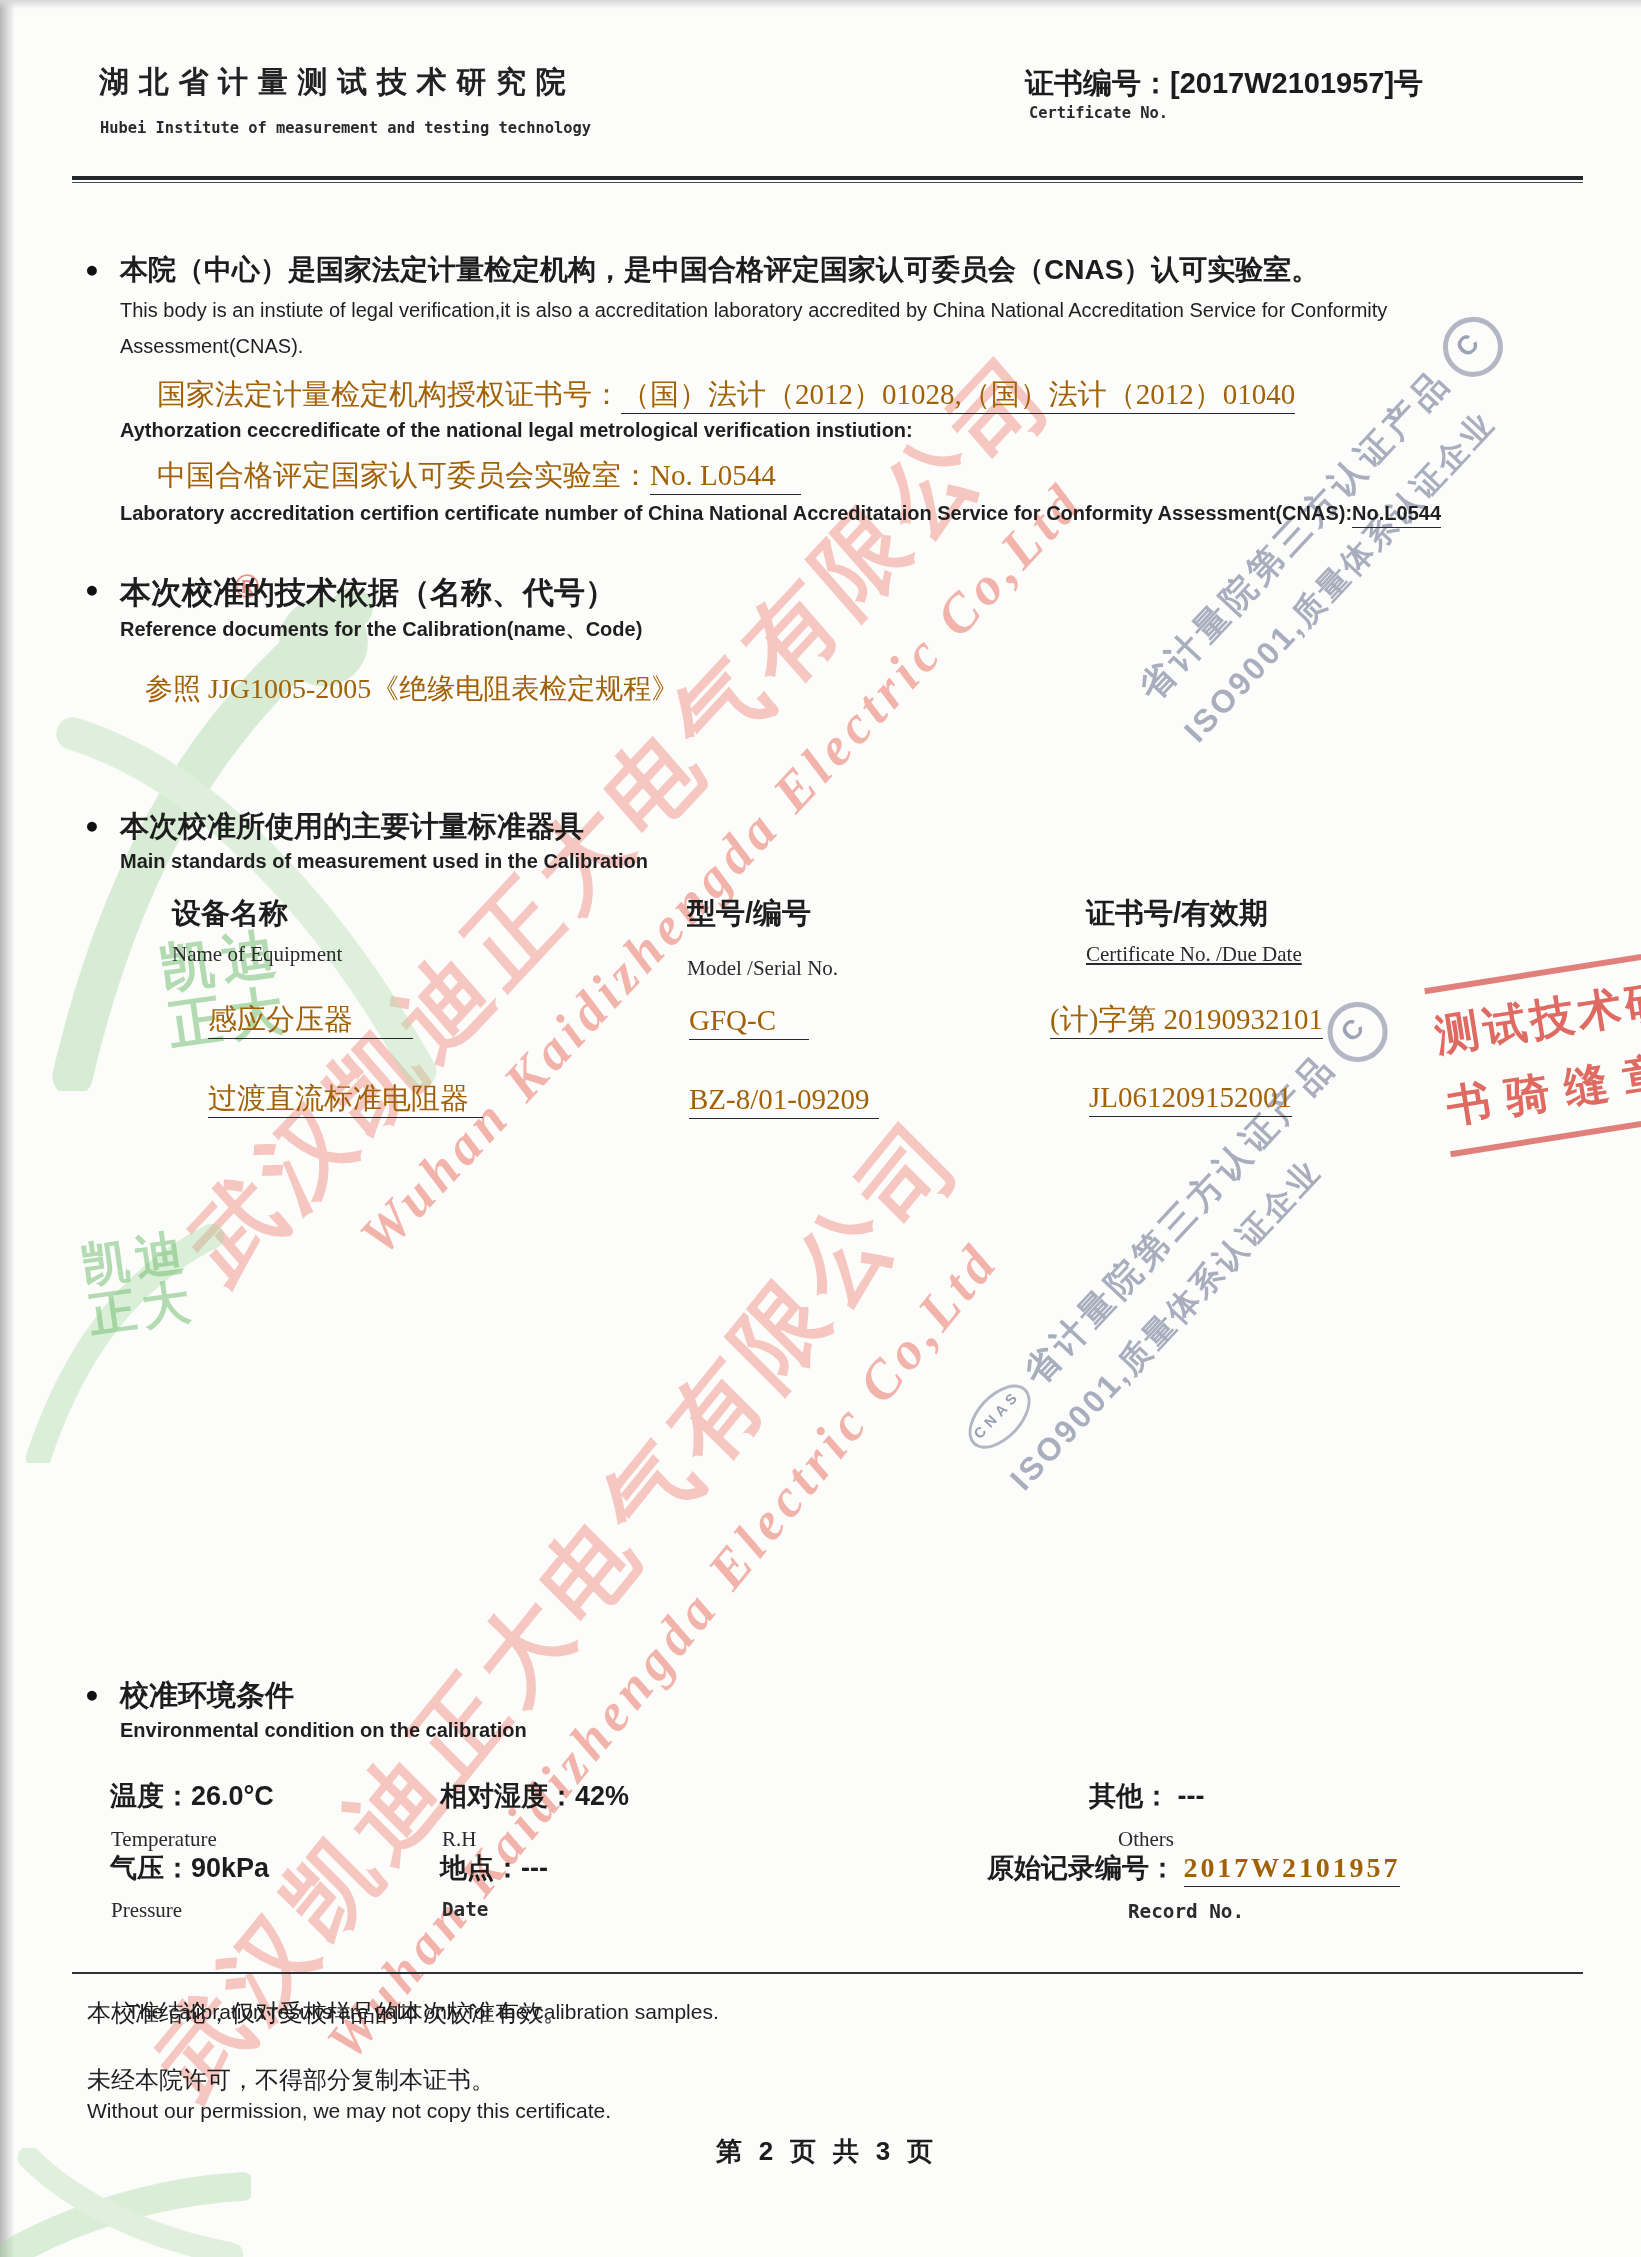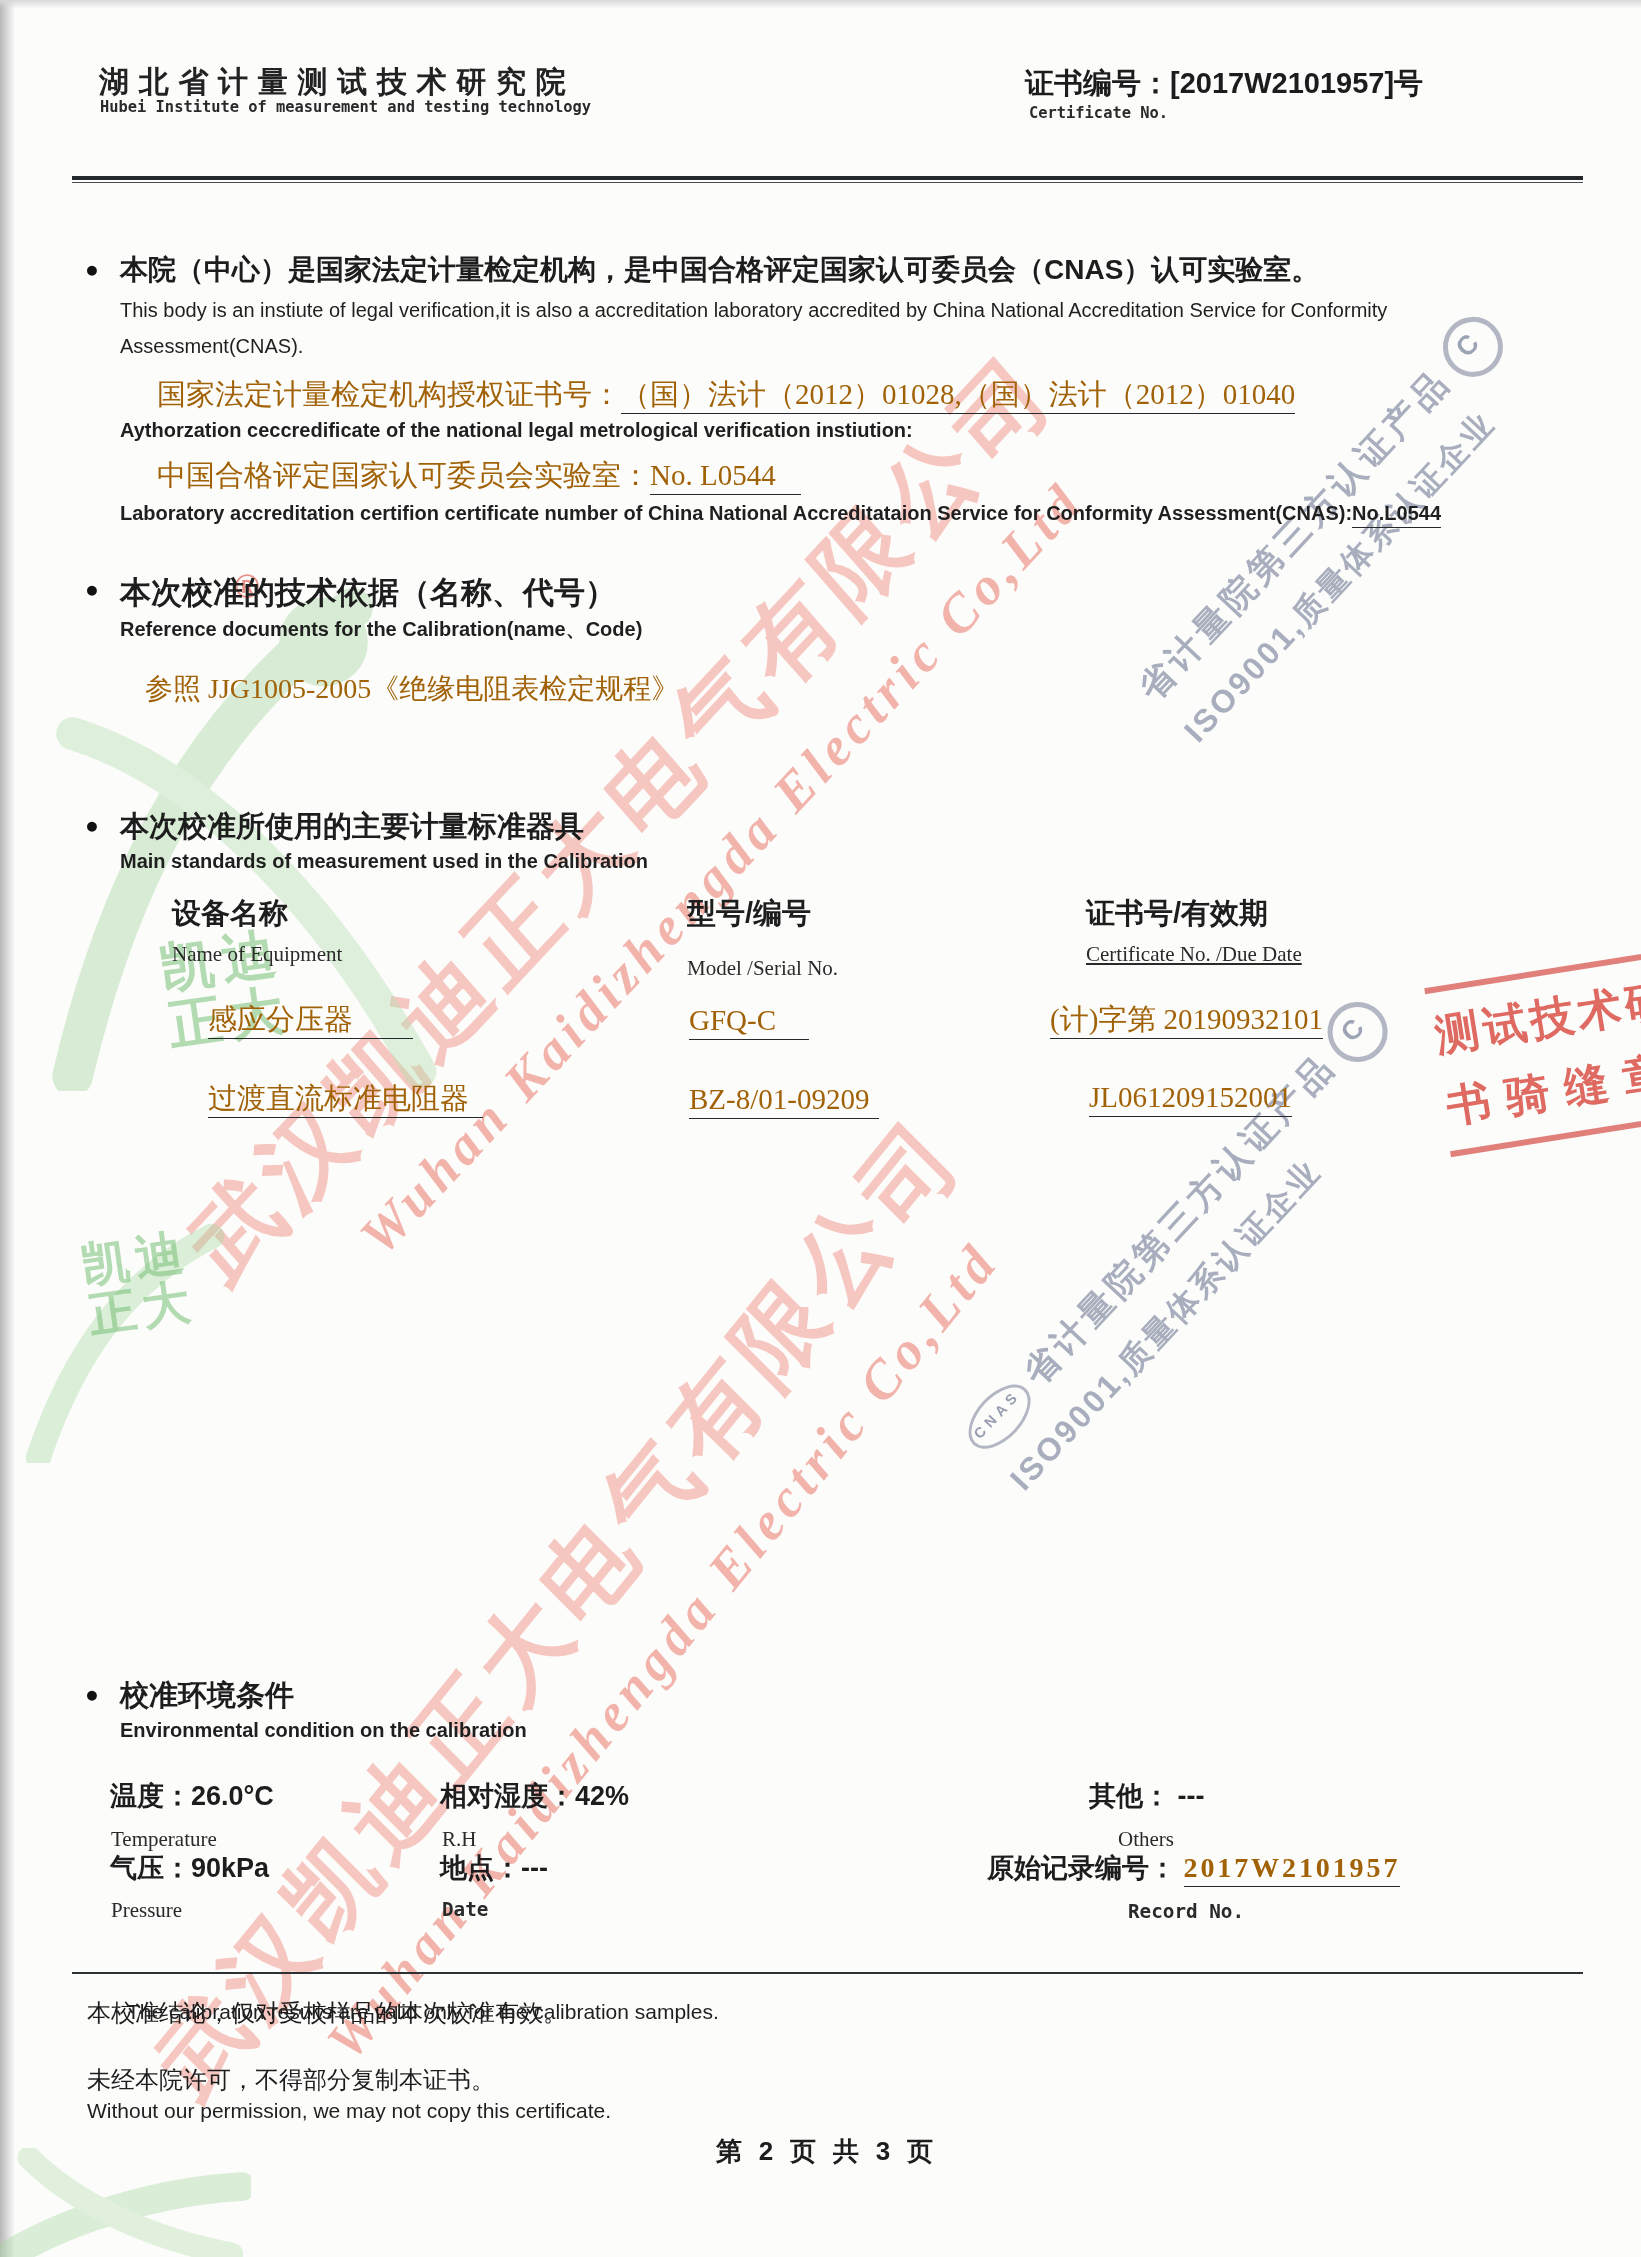--- a/index.html
+++ b/index.html
@@ -85,21 +85,21 @@
     <div>凯迪</div>
     <div>正大</div>
   </div>
 
   <svg class="abs" style="left:0px;top:2148px;z-index:0;opacity:0.4;" width="251" height="109" viewBox="0 0 260 113">
     <path d="M10 110 C 70 75, 160 45, 250 40" stroke="#a8d8a2" stroke-width="30" fill="none" stroke-linecap="round"></path>
     <path d="M240 110 C 160 95, 80 60, 30 10" stroke="#b7dfb1" stroke-width="24" fill="none" stroke-linecap="round"></path>
   </svg>
 
   <div class="abs txt cn-head" style="left:99px;top:62px;">湖北省计量测试技术研究院</div>
-  <div class="abs txt en-mono" style="left:100px;top:98px;">Hubei Institute of measurement and testing technology</div>
+  <div class="abs txt en-mono" style="left:100px;top:119px;">Hubei Institute of measurement and testing technology</div>
   <div class="abs txt" style="left:1025px;top:64px;font-size:29px;font-family:'Liberation Sans',sans-serif;font-weight:600;">
     <span>证书编号：</span><span>[2017W2101957]号</span>
   </div>
   <div class="abs txt en-mono" style="left:1029px;top:104px;">Certificate No.</div>
   <div class="abs txt rule-main" style="left:72px;top:176px;width:1511px;"></div>
 
   <div class="abs txt bullet" style="left:85px;top:257px;">●</div>
   <div class="abs txt cn-bold" style="left:120px;top:251px;font-size:28px;white-space:nowrap;">本院（中心）是国家法定计量检定机构，是中国合格评定国家认可委员会（CNAS）认可实验室。</div>
   <div class="abs txt en-sans" style="left:120px;top:292px;width:1390px;line-height:36px;">This body is an instiute of legal verification,it is also a accreditation laboratory accredited by China National Accreditation Service for Conformity Assessment(CNAS).</div>
 

